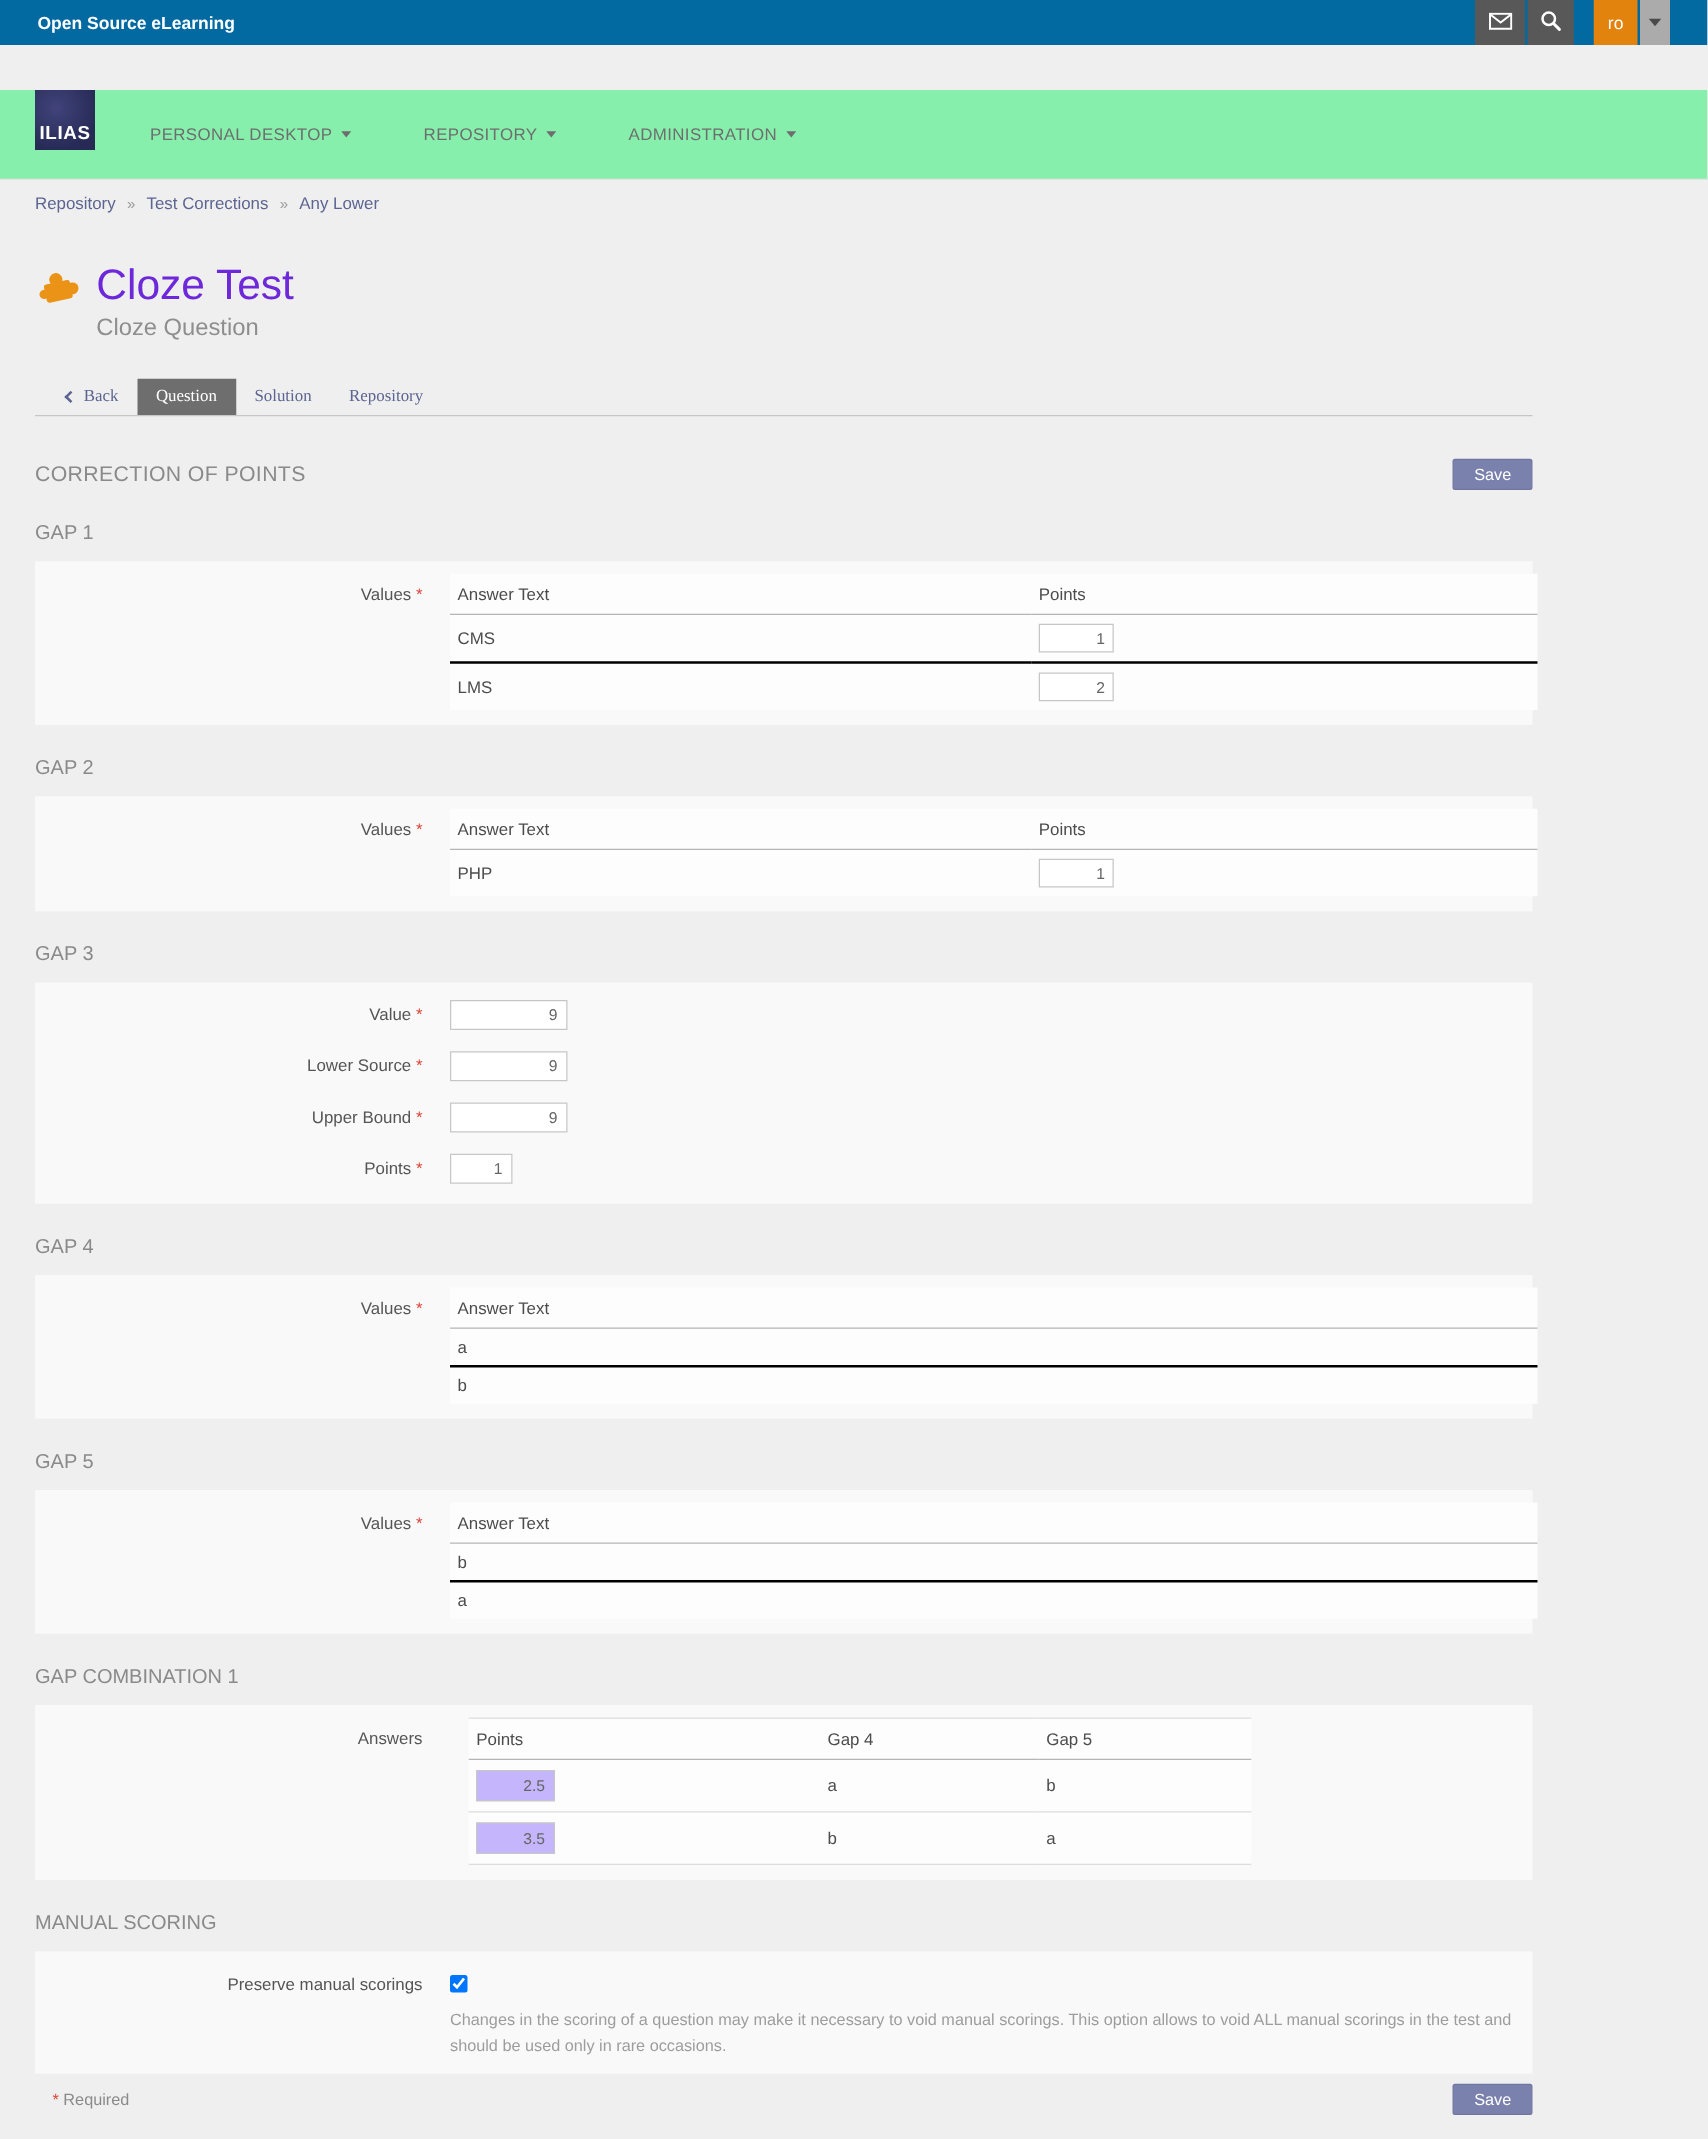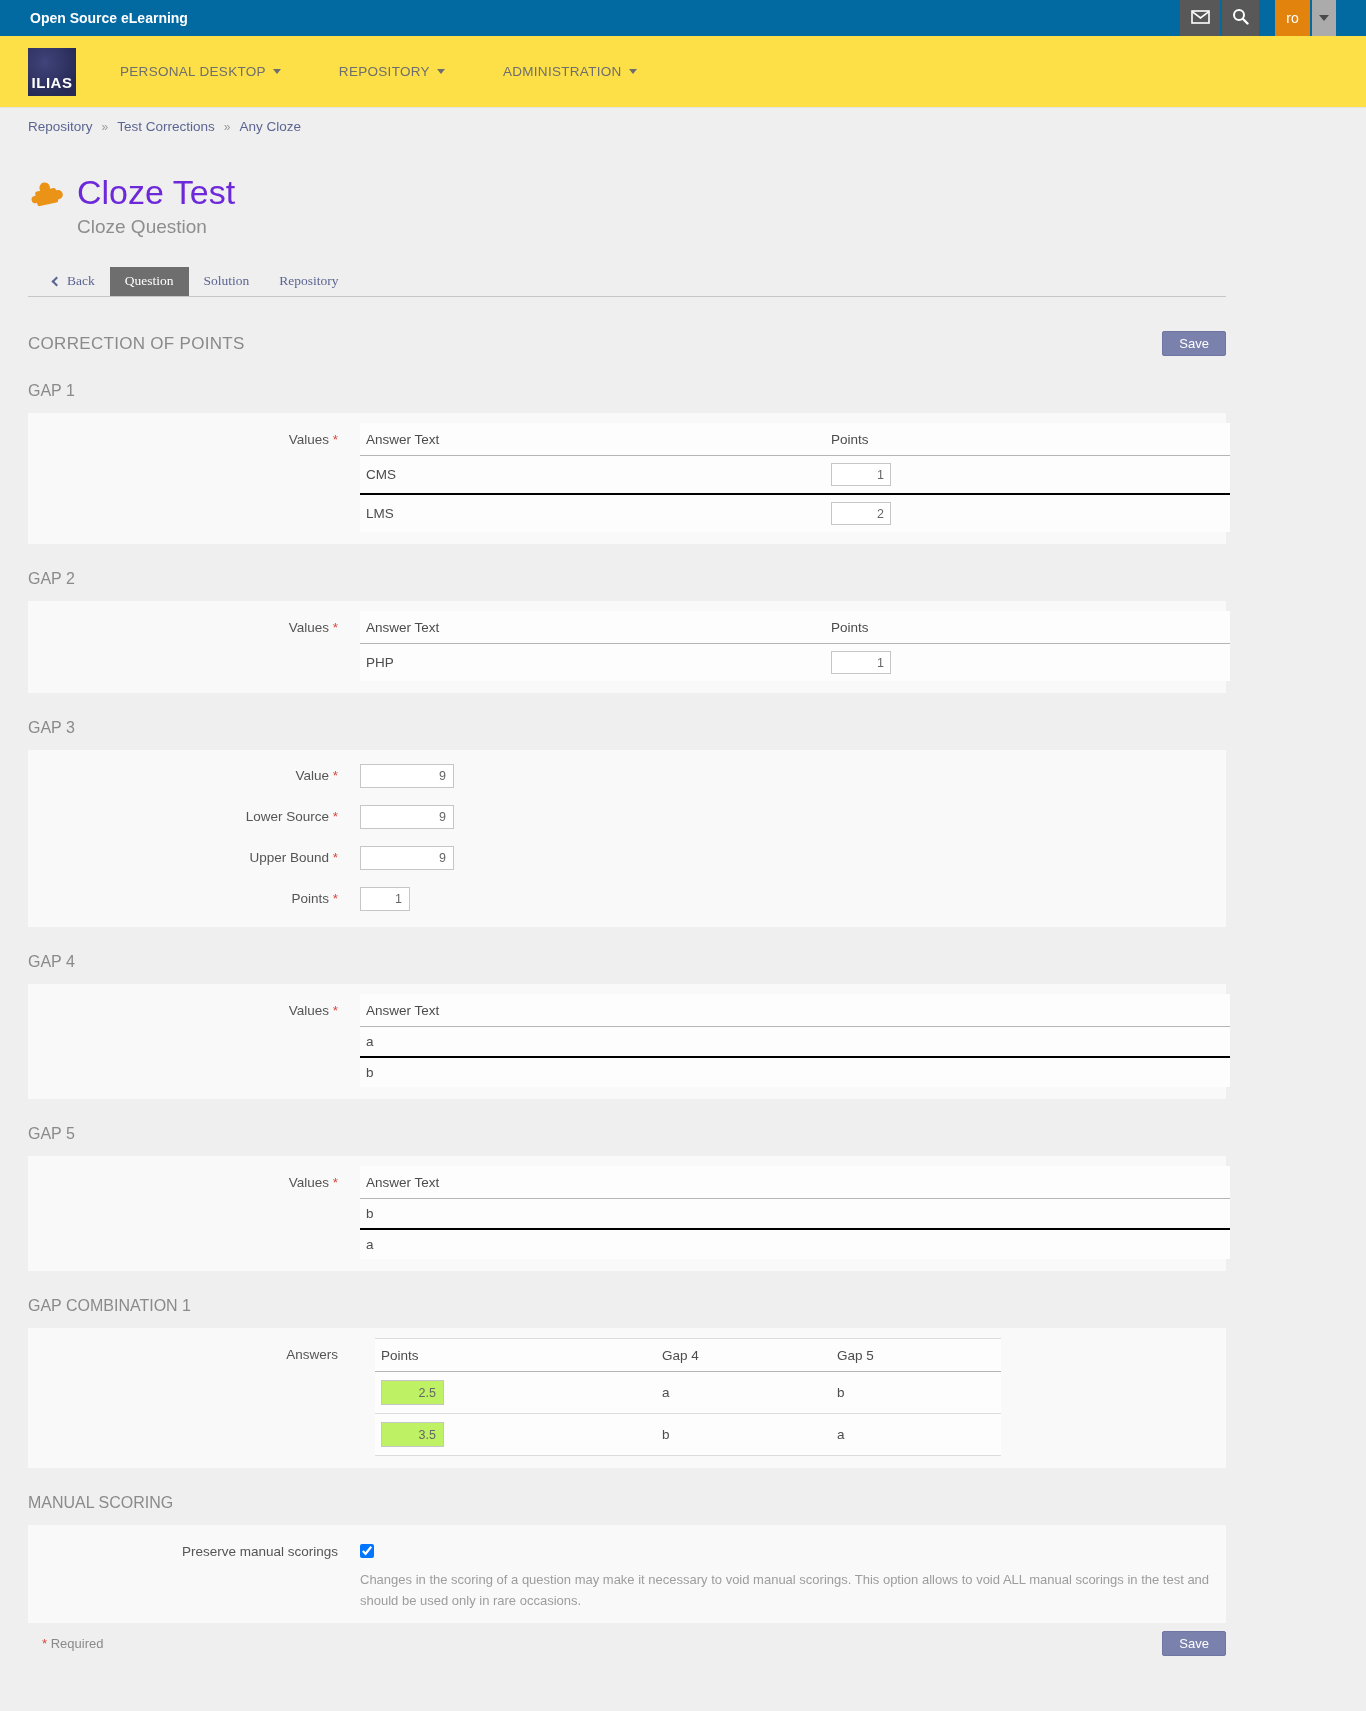--- a/index.html
+++ b/index.html
@@ -24,22 +24,23 @@
   .tb-btn.mail { width:40px; }
   .tb-btn.search { width:37px; }
   .tb-btn.user { width:35px; background:#e2830d; color:#fff; font-size:14px;margin-left:16px; }
   .tb-btn.caret { width:24px; background:#ababab; }
   .tb-caret-glyph {
     width:0; height:0; border-left:5px solid transparent; border-right:5px solid transparent;
     border-top:6px solid #4a4a4a;
   }
   
   .mainheader {
-    background:#fde047; height:72px; display:flex; align-items:center;
+    background:#86efac; height:72px; display:flex; 
     border-bottom:1px solid #e4e4e4;
+    margin-top:36px;
   }
   .logo {
     width:48px; height:48px; margin-left:28px;
     background:radial-gradient(circle at 35% 30%, #41437a 0%, #262a55 75%);
     color:#fff; font-weight:bold; font-size:15px;
     display:flex; align-items:flex-end; justify-content:center;
     padding-bottom:5px; letter-spacing:0.5px;
   }
   .topnav { display:flex; margin-left:44px; gap:58px; }
   .topnav-item {
@@ -121,21 +122,21 @@
                 border-top:1px solid #dcdcdc; border-bottom:1px solid #dcdcdc; }
   table.combo th {
     text-align:left; font-weight:normal; color:#4c4c4c; font-size:13.5px;
     padding:9px 6px 8px 6px; border-bottom:1px solid #b5b5b5;
   }
   table.combo td { padding:8px 6px; border-bottom:1px solid #dcdcdc; color:#4c4c4c; font-size:13.5px; }
   table.combo tr:last-child td { border-bottom:none; }
   .combo-pts-col { width:281px; }
   .combo-g4-col { width:175px; }
   input.combo-points {
-    width:63px; height:25px; border:1px solid #c6c6c6; background:#bef264; text-align:right;
+    width:63px; height:25px; border:1px solid #c6c6c6; background:#c4b5fd; text-align:right;
     padding-right:7px; font-size:12.5px; color:#666; font-family:"Liberation Sans", sans-serif;
   }
   
   .manual-content { padding-top:9px; }
   .manual-content input[type=checkbox] { width:14px; height:14px; }
   .help-text { color:#9d9d9d; font-size:13px; margin-top:9px; max-width:852px; line-height:1.55; }
   
   .required-row { display:flex; justify-content:space-between; align-items:center; margin-top:8px; }
   .required-note { font-size:13px; color:#8a8a8a; padding-left:14px; }
   
@@ -188,21 +189,21 @@
   </nav>
 </div>
 
 <div class="container">
 
   <div class="breadcrumb">
     <a>Repository</a>
     <span class="crumb-sep">»</span>
     <a>Test Corrections</a>
     <span class="crumb-sep">»</span>
-    <a>Any Cloze</a>
+    <a>Any Lower</a>
   </div>
 
   <div class="pagetitle-row">
     <div class="puzzle-wrap">
       <svg width="36" height="36" viewBox="0 0 68 68">
         <g transform="rotate(-12 34 34)" fill="#eb9316">
           <rect x="14" y="26" width="40" height="28" rx="4"></rect>
           <circle cx="34" cy="22" r="10"></circle>
           <circle cx="56" cy="40" r="9"></circle>
           <circle cx="12" cy="40" r="7"></circle>

